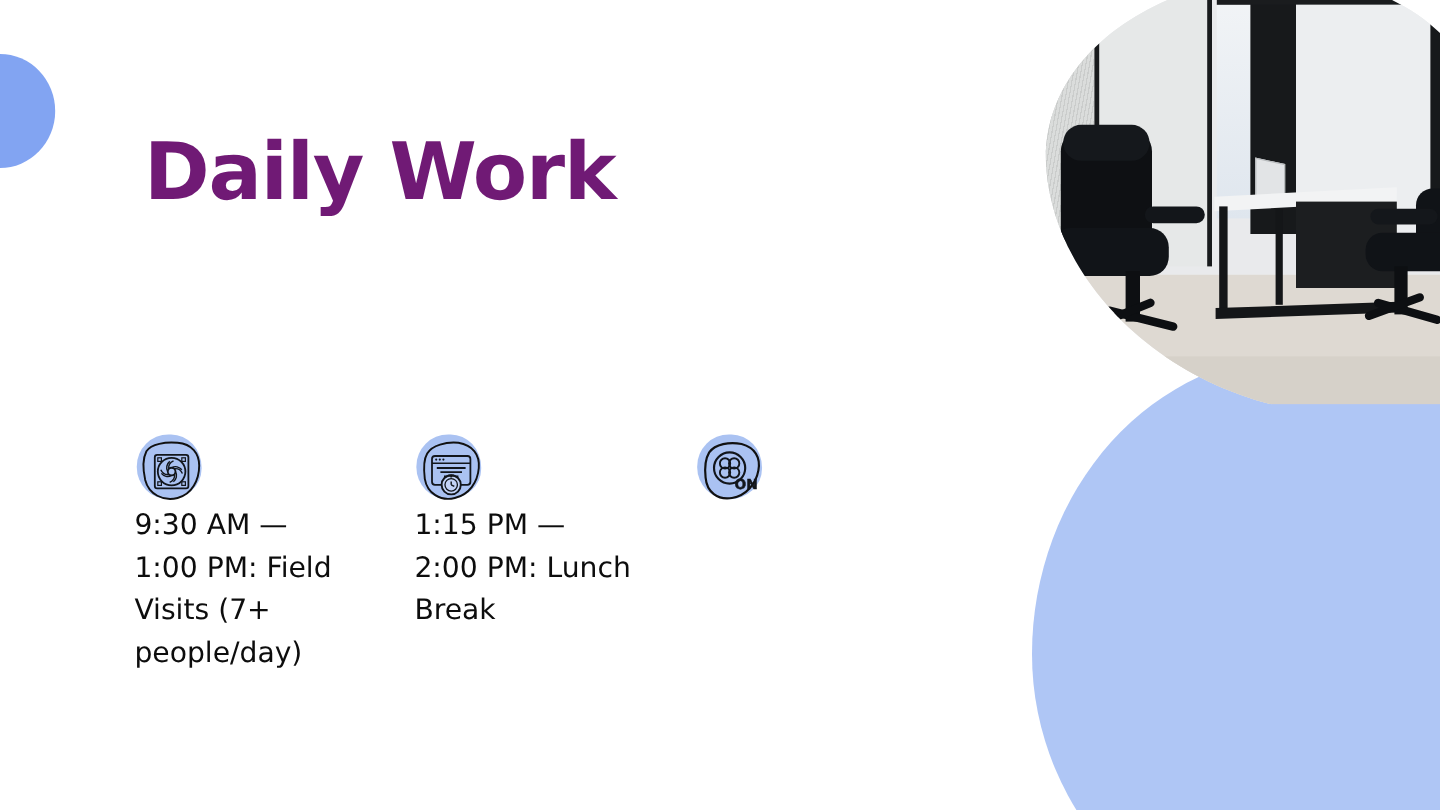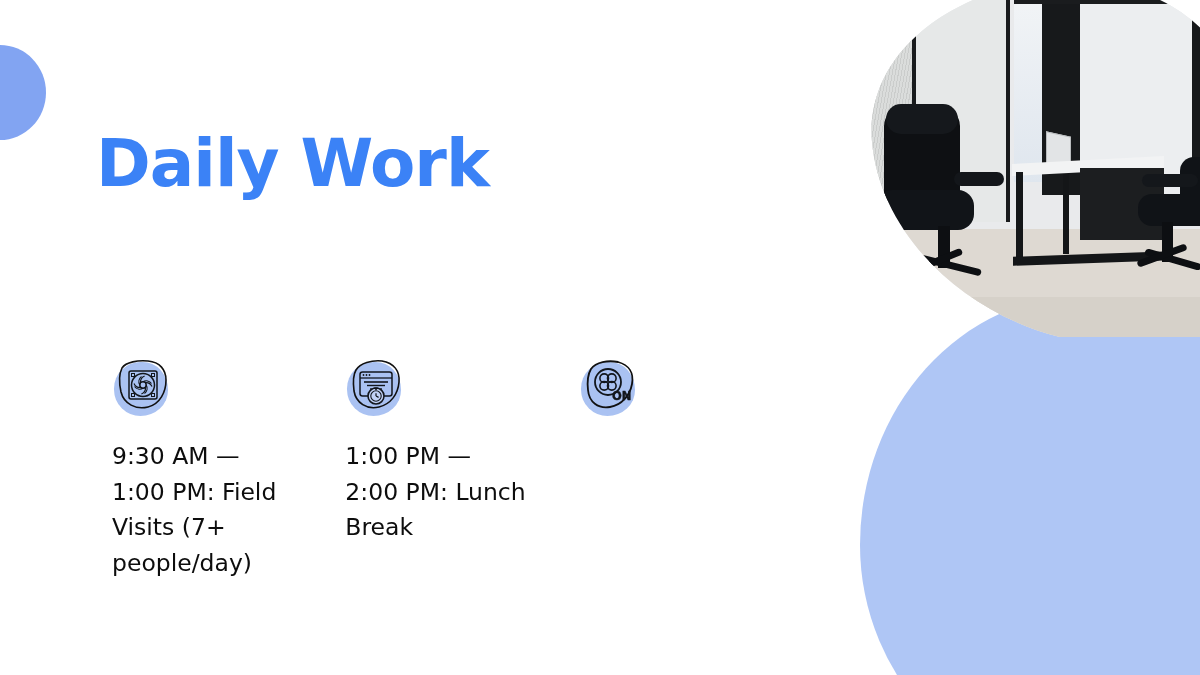--- a/index.html
+++ b/index.html
@@ -75,56 +75,54 @@
   .ph-chair2-back { position:absolute; left:330px; top:175px; width:58px; height:68px; background:#101317; border-radius:14px;}
   .ph-chair2-arm  { position:absolute; left:292px; top:192px; width:56px; height:13px; background:#14171b; border-radius:8px;}
   .ph-chair2-seat { position:absolute; left:288px; top:212px; width:76px; height:32px; background:#101317; border-radius:14px;}
   .ph-chair2-post { position:absolute; left:312px; top:240px; width:11px; height:40px; background:#0d0f12;}
   .ph-chair2-bs1  { position:absolute; left:294px; top:274px; width:58px; height:7px; background:#0d0f12; transform:rotate(16deg); border-radius:4px;}
   .ph-chair2-bs2  { position:absolute; left:286px; top:270px; width:52px; height:7px; background:#0d0f12; transform:rotate(-20deg); border-radius:4px;}
 
   
   .title {
     position:absolute;
-    left:96px; top:106px;
+    left:120px; top:106px;
     width:430px;
     font-family:"DejaVu Sans", sans-serif;
     font-weight:bold;
     font-size:66px;
     line-height:1.15;
     letter-spacing:-1px;
-    color:#3b82f6;
-    margin-top:20px;
+    color:#701a75;
   }
 
   
   .items {
     position:absolute;
     left:112px; top:358px;
     width:700px;
     display:flex;
     gap:0;
   }
   .item { width:235px; }
 
   .icon-badge {
     position:relative;
     width:62px; height:62px;
-    display:flex; align-items:flex-start; justify-content:center;
+    display:flex; align-items:flex-end; justify-content:center;
   }
   .icon-badge .blob-bg {
     position:absolute; left:2px; top:4px;
     width:54px; height:54px;
     background:#aac2f2;
     border-radius:50% 48% 52% 50% / 50% 52% 48% 50%;
   }
   .icon-badge svg { position:relative; z-index:2; }
 
   .item-text {
-    margin-top:19px;
     width:185px;
     font-family:"DejaVu Sans", sans-serif;
     font-size:23.5px;
     line-height:1.52;
     color:#0d0d0d;
     word-break:break-word;
   }
 </style>
 </head>
 <body>
@@ -215,21 +213,21 @@
         <path d="M15 24 H39" stroke="#12161c" stroke-width="1.6"></path>
         <path d="M18 27.5 H36" stroke="#12161c" stroke-width="1.4"></path>
         <path d="M21 31 H33" stroke="#12161c" stroke-width="1.4"></path>
         <circle cx="27" cy="38" r="8" fill="#c3d3f7" stroke="#12161c" stroke-width="1.6"></circle>
         <circle cx="27" cy="38" r="5.2" fill="none" stroke="#12161c" stroke-width="1.1"></circle>
         <path d="M24.6 30.2 H29.4" stroke="#12161c" stroke-width="1.6"></path>
         <path d="M27 32 V30.2" stroke="#12161c" stroke-width="1.6"></path>
         <path d="M27 38 V35.2 M27 38 L29.6 39.4" stroke="#12161c" stroke-width="1.2"></path>
       </svg>
     </div>
-    <div class="item-text">1:00 PM — 2:00 PM: Lunch Break</div>
+    <div class="item-text">1:15 PM — 2:00 PM: Lunch Break</div>
   </div>
 
   <div class="item">
     <div class="icon-badge">
       <div class="blob-bg"></div>
       <svg width="54" height="54" viewBox="0 0 54 54" aria-hidden="true">
         <path d="M8 11 C13 4 25 2 35 4 C46 7 51 15 49 26 C47 37 39 47 27 49 C15 51 6 44 5 32 C4 23 5 16 8 11 Z" fill="none" stroke="#111" stroke-width="1.8"></path>
         <circle cx="25" cy="24" r="13" fill="none" stroke="#12161c" stroke-width="1.8"></circle>
         <circle cx="21.2" cy="20.2" r="4.3" fill="none" stroke="#12161c" stroke-width="1.6"></circle>
         <circle cx="28.8" cy="20.2" r="4.3" fill="none" stroke="#12161c" stroke-width="1.6"></circle>

